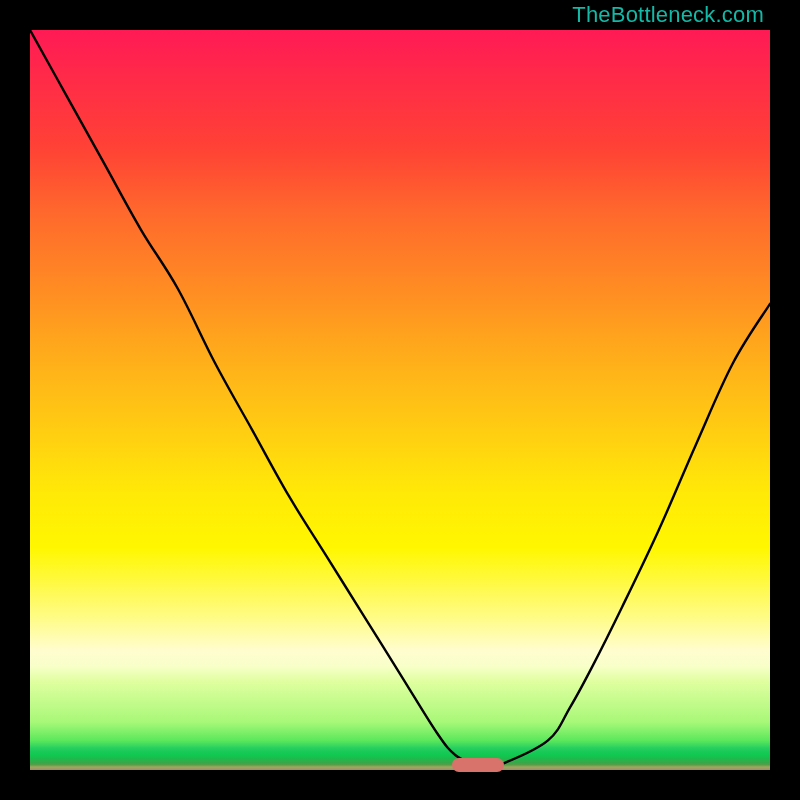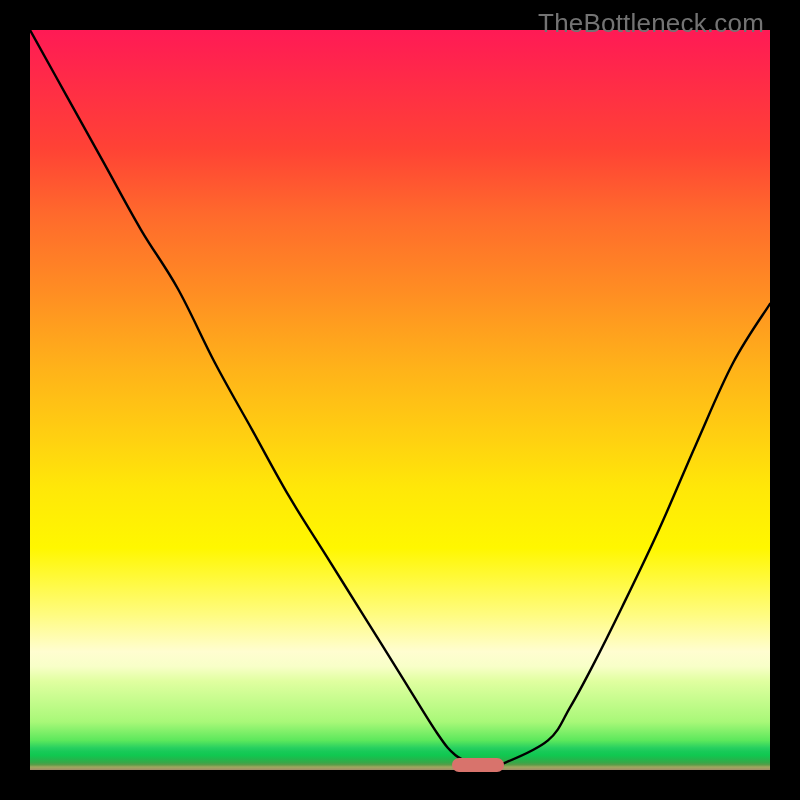--- a/index.html
+++ b/index.html
@@ -55,26 +55,26 @@
     height: 740px;
   }
   .marker {
     position: absolute;
     background: #d8736c;
     border-radius: 7px;
     height: 14px;
   }
   .watermark {
     position: absolute;
-    top: 8px;
+    top: 2px;
     right: 36px;
     font-family: Arial, Helvetica, sans-serif;
-    font-size: 26px;
+    font-size: 22px;
     font-weight: 500;
-    color: #737373;
+    color: #14b8a6;
     letter-spacing: 0.2px;
   }
 </style>
 </head>
 <body>
 
 <div class="chart-container">
 
   <div class="plot-area">
     <svg class="curve-svg" viewBox="0 0 740 740" preserveAspectRatio="none">

